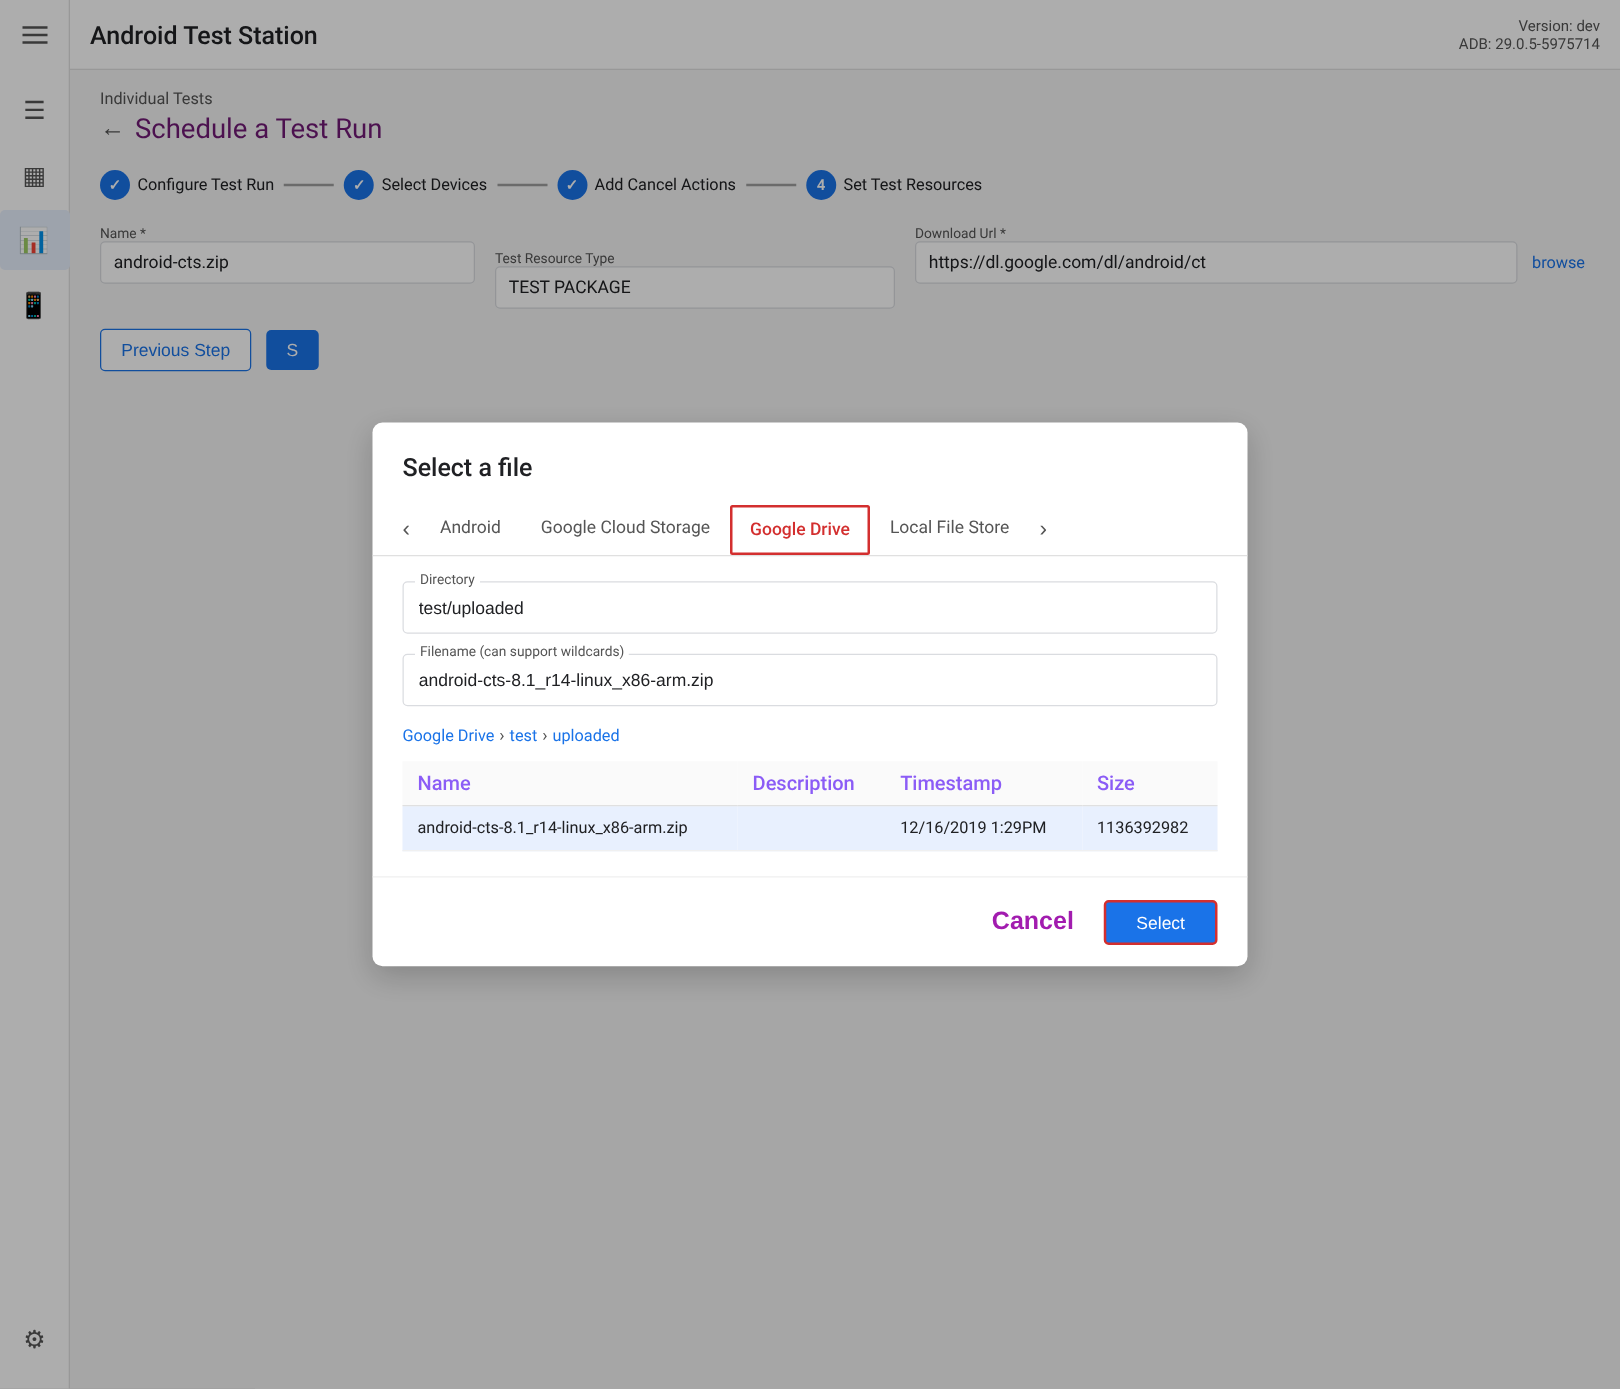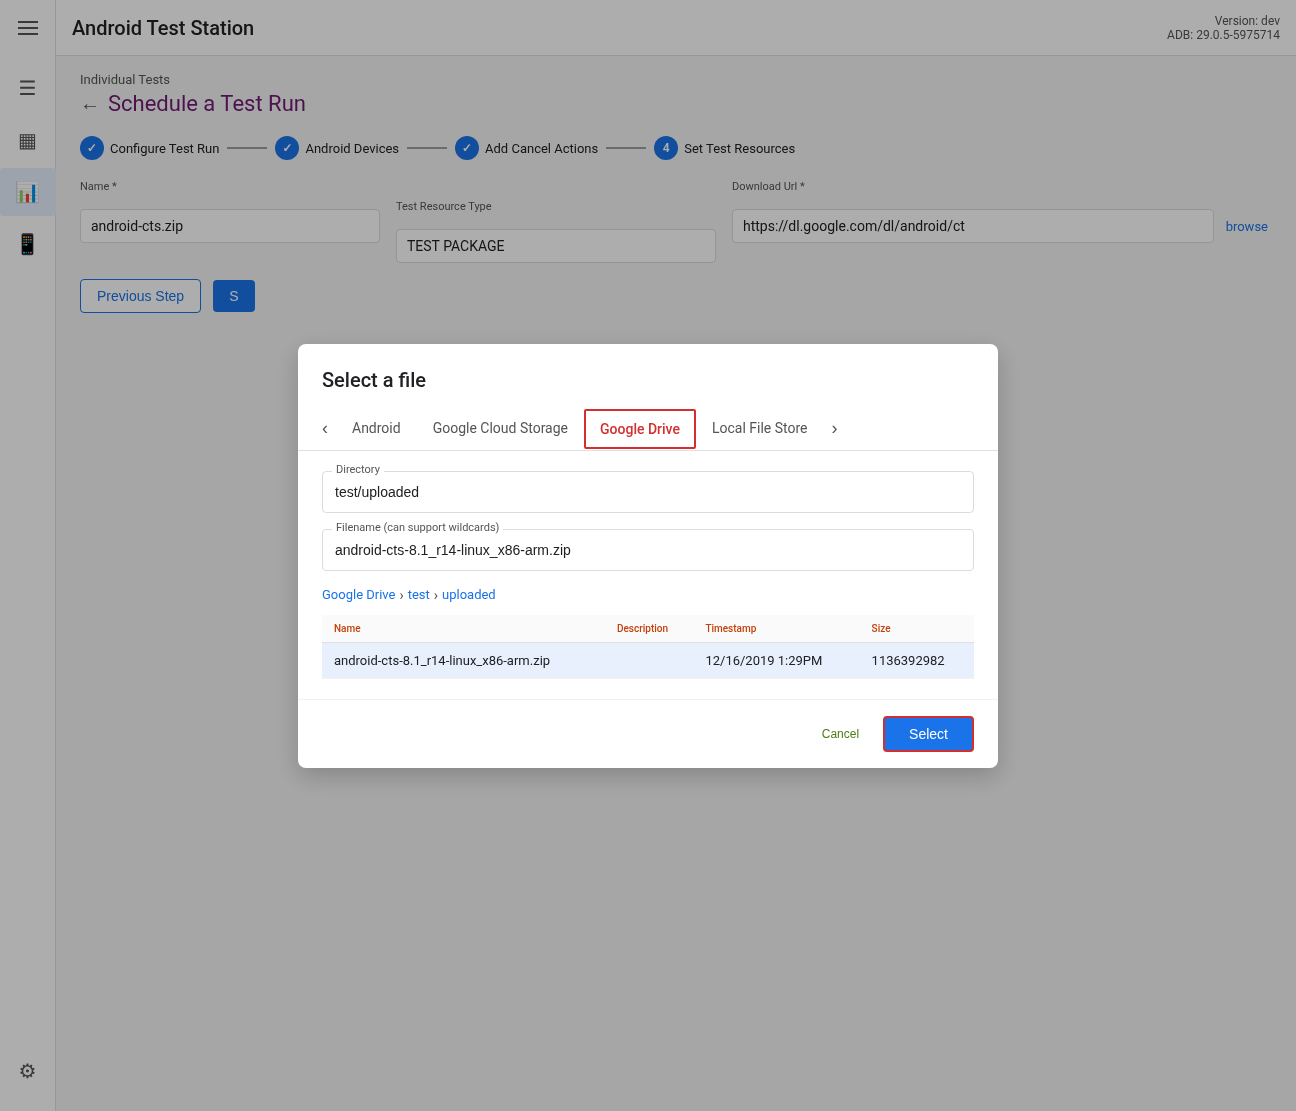--- a/index.html
+++ b/index.html
@@ -142,21 +142,21 @@
 
     
     .form-row {
       display: flex;
       gap: 16px;
       margin-bottom: 16px;
     }
     .form-field {
       display: flex;
       flex-direction: column;
-      gap: 16px;
+      gap: 0;
     }
     .field-label { font-size: 11px; color: #555; }
     .field-value {
       font-size: 14px;
       color: #202124;
       border: 1px solid #dadce0;
       border-radius: 4px;
       padding: 8px 10px;
       background: #fff;
     }
@@ -296,22 +296,22 @@
     }
     .file-bc-sep { color: #555; font-size: 14px; }
 
     
     .file-table {
       width: 100%;
       border-collapse: collapse;
     }
     .file-table th {
       text-align: left;
-      font-size: 10px;
-      color: #c2410c;
+      font-size: 16px;
+      color: #8b5cf6;
       font-weight: 500;
       padding: 8px 12px;
       border-bottom: 1px solid #e0e0e0;
       background: #fafafa;
     }
     .file-table td {
       padding: 10px 12px;
       font-size: 13px;
       color: #202124;
       border-bottom: 1px solid #f0f0f0;
@@ -326,24 +326,25 @@
       padding: 16px 24px;
       display: flex;
       align-items: center;
       gap: 16px;
       justify-content: flex-end;
       border-top: 1px solid #f0f0f0;
     }
     .btn-cancel {
       background: none;
       border: none;
-      color: #4d7c0f;
-      font-size: 12px;
+      color: #a21caf;
+      font-size: 20px;
       cursor: pointer;
       padding: 8px;
+      font-weight: bold;
     }
     .btn-select {
       background: #1a73e8;
       color: #fff;
       border: 2px solid #d32f2f;
       border-radius: 4px;
       padding: 8px 24px;
       font-size: 14px;
       cursor: pointer;
       font-weight: 500;
@@ -397,21 +398,21 @@
     </div>
 
     <div class="stepper">
       <div class="step">
         <div class="step-circle check"></div>
         <span class="step-label">Configure Test Run</span>
       </div>
       <div class="step-connector"></div>
       <div class="step">
         <div class="step-circle check"></div>
-        <span class="step-label">Android Devices</span>
+        <span class="step-label">Select Devices</span>
       </div>
       <div class="step-connector"></div>
       <div class="step">
         <div class="step-circle check"></div>
         <span class="step-label">Add Cancel Actions</span>
       </div>
       <div class="step-connector"></div>
       <div class="step">
         <div class="step-circle" style="background:#1a73e8;">4</div>
         <span class="step-label">Set Test Resources</span>

